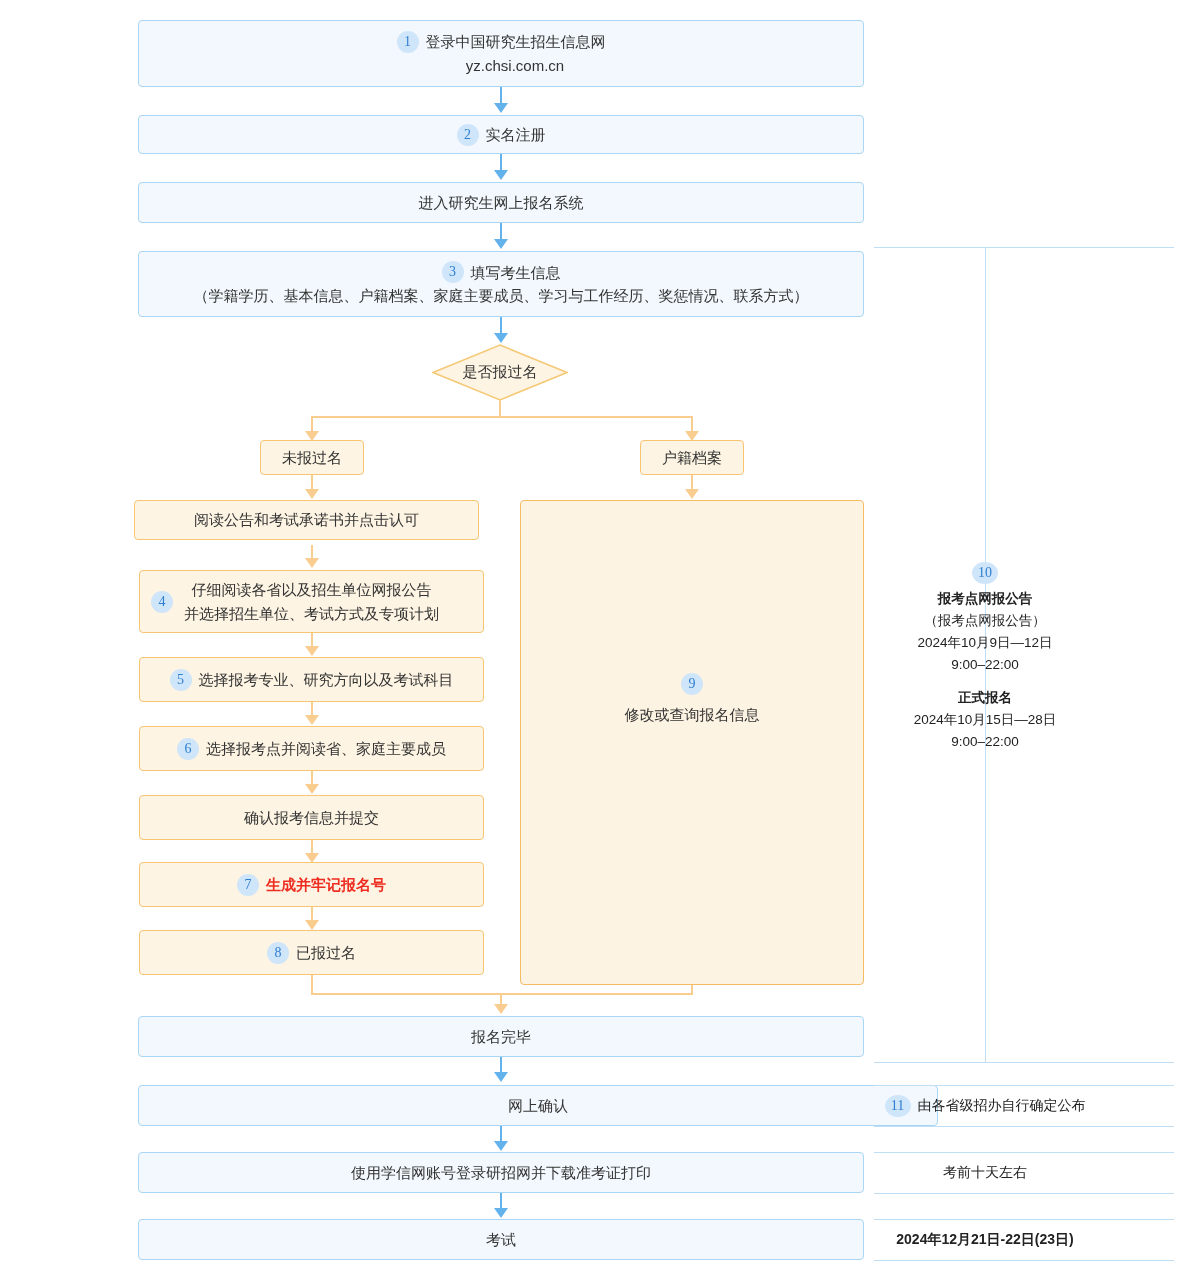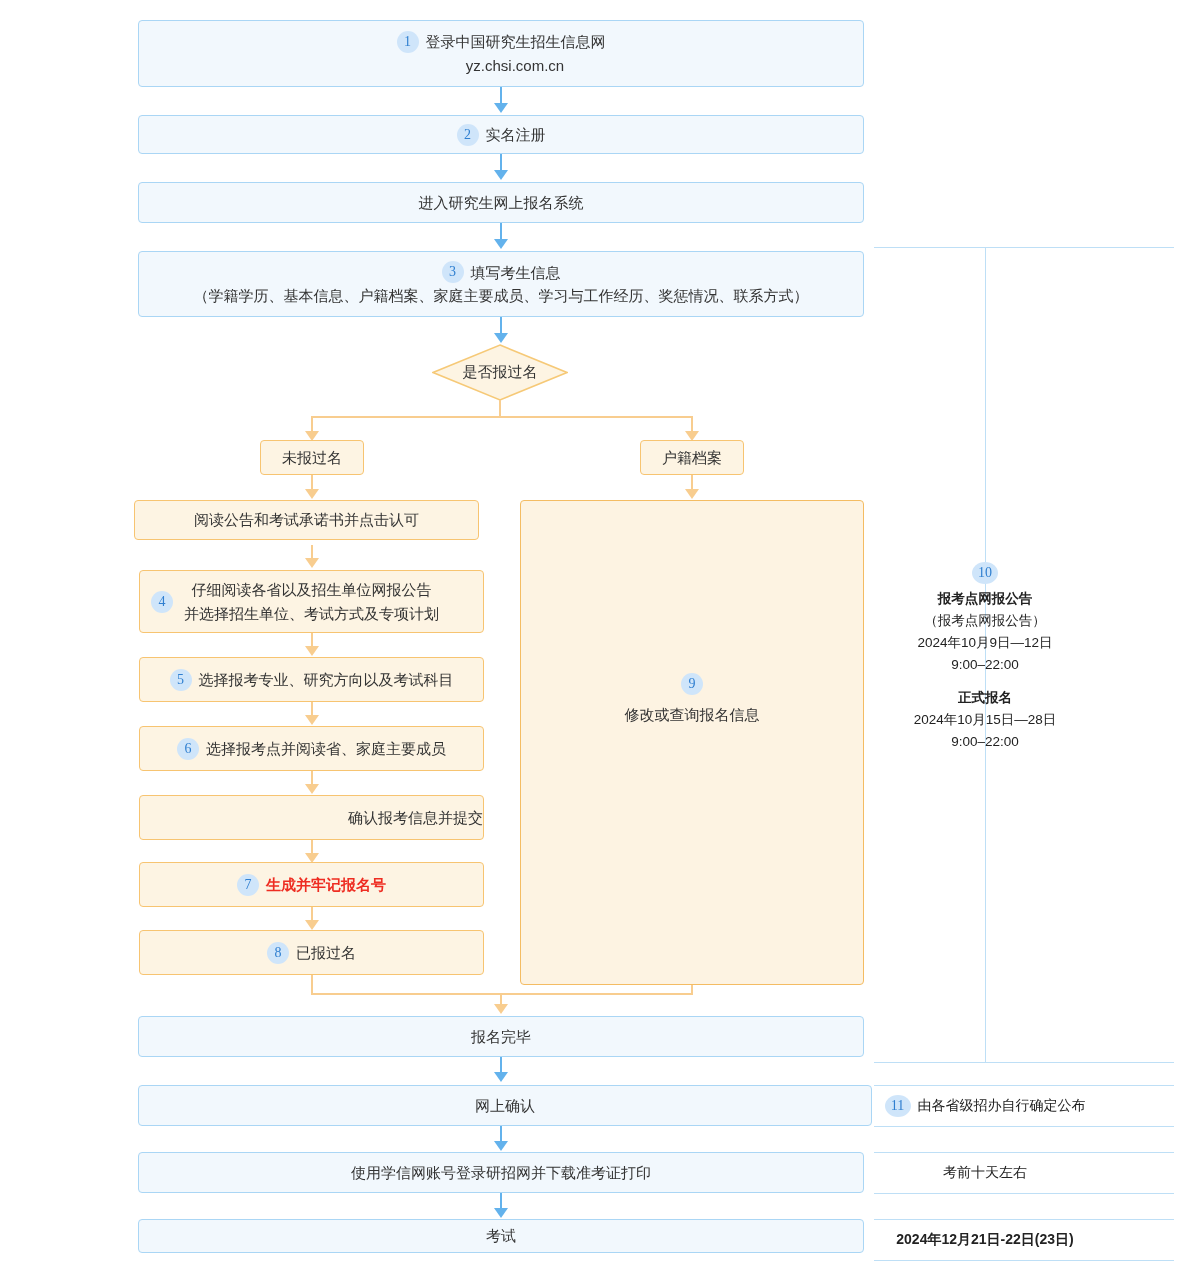--- a/index.html
+++ b/index.html
@@ -245,21 +245,21 @@
 
   <div class="node orange" style="left:139px; top:726px; width:345px; height:45px;">
     <div class="row-inline">
       <span class="badge">6</span>
       <span class="line1">选择报考点并阅读省、家庭主要成员</span>
     </div>
   </div>
   <div class="vline orange-stroke" style="left:311px; top:771px; height:14px;"></div>
   <div class="arrow-down orange-stroke" style="left:305px; top:784px;"></div>
 
-  <div class="node orange" style="left:139px; top:795px; width:345px; height:45px;align-items:flex-end;">
+  <div class="node orange" style="left:139px; top:795px; width:345px; height:45px;">
     <div class="line1">确认报考信息并提交</div>
   </div>
   <div class="vline orange-stroke" style="left:311px; top:840px; height:14px;"></div>
   <div class="arrow-down orange-stroke" style="left:305px; top:853px;"></div>
 
   <div class="node orange" style="left:139px; top:862px; width:345px; height:45px;">
     <div class="row-inline">
       <span class="badge">7</span>
       <span class="line1 highlight-red">生成并牢记报名号</span>
     </div>
@@ -284,33 +284,33 @@
   <div class="hline orange-stroke" style="left:311px; top:993px; width:382px;"></div>
   <div class="vline orange-stroke" style="left:500px; top:993px; height:12px;"></div>
   <div class="arrow-down orange-stroke" style="left:494px; top:1004px;"></div>
 
   <div class="node blue" style="left:138px; top:1016px; width:726px; height:41px;">
     <div class="line1">报名完毕</div>
   </div>
   <div class="vline blue-stroke" style="left:500px; top:1057px; height:16px;"></div>
   <div class="arrow-down blue-stroke" style="left:494px; top:1072px;"></div>
 
-  <div class="node blue" style="left:138px; top:1085px; width:734px; height:41px;">
+  <div class="node blue" style="left:138px; top:1085px; width:800px; height:41px;">
     <div class="line1">网上确认</div>
   </div>
   <div class="vline blue-stroke" style="left:500px; top:1126px; height:16px;"></div>
   <div class="arrow-down blue-stroke" style="left:494px; top:1141px;"></div>
 
   <div class="node blue" style="left:138px; top:1152px; width:726px; height:41px;">
     <div class="line1">使用学信网账号登录研招网并下载准考证打印</div>
   </div>
   <div class="vline blue-stroke" style="left:500px; top:1193px; height:16px;"></div>
   <div class="arrow-down blue-stroke" style="left:494px; top:1208px;"></div>
 
-  <div class="node blue" style="left:138px; top:1219px; width:726px; height:34px;">
+  <div class="node blue" style="left:138px; top:1219px; width:726px; height:41px;">
     <div class="line1">考试</div>
   </div>
 
   <div class="rule-v" style="left:985px; top:247px; height:815px;"></div>
 
   <div class="rule-h" style="left:874px; top:247px; width:300px;"></div>
   <div class="rule-h" style="left:874px; top:1062px; width:300px;"></div>
 
   <div class="rule-h" style="left:874px; top:1085px; width:300px;"></div>
   <div class="rule-h" style="left:874px; top:1126px; width:300px;"></div>

